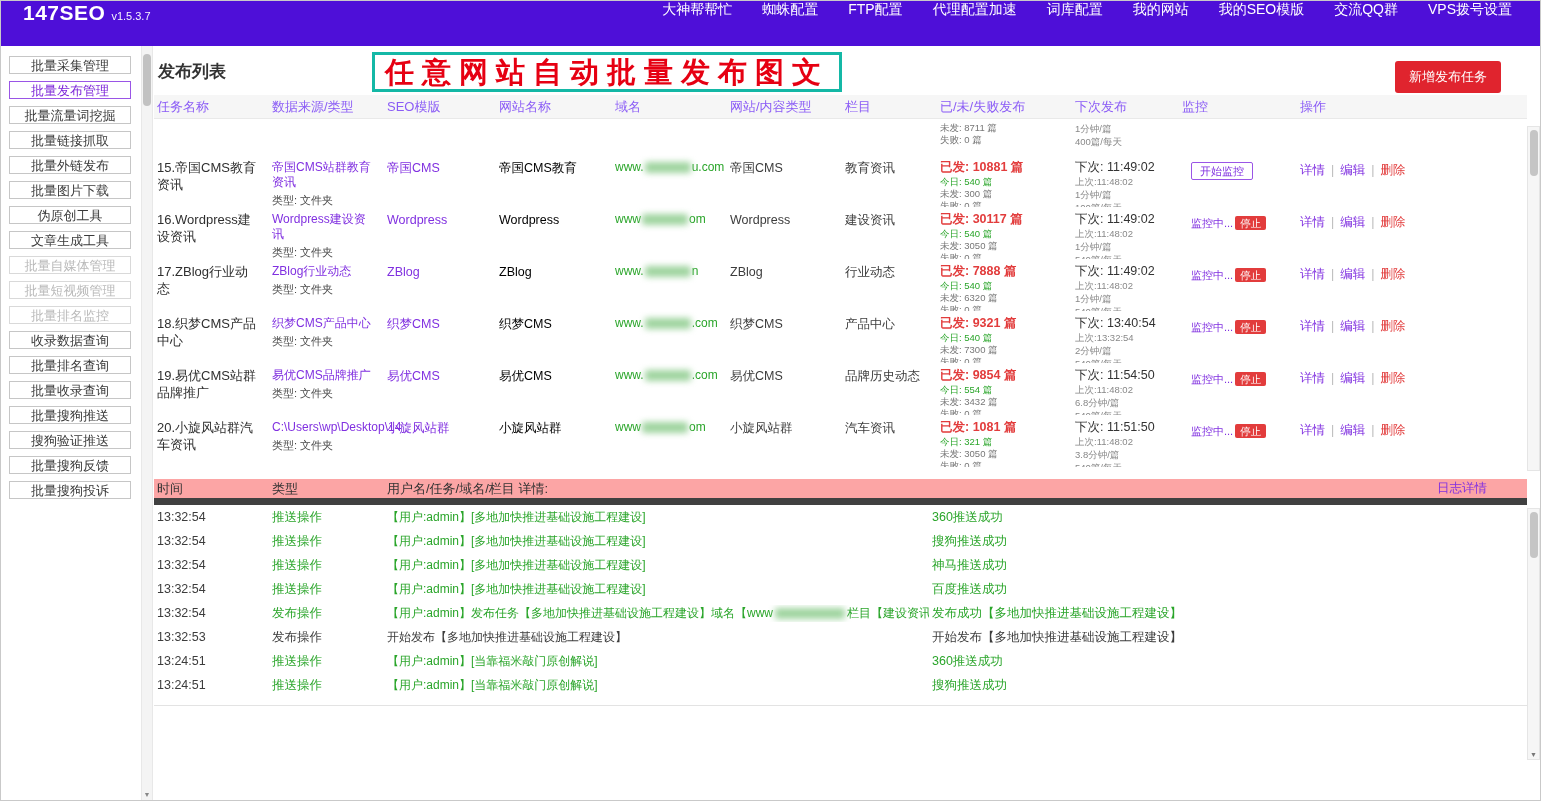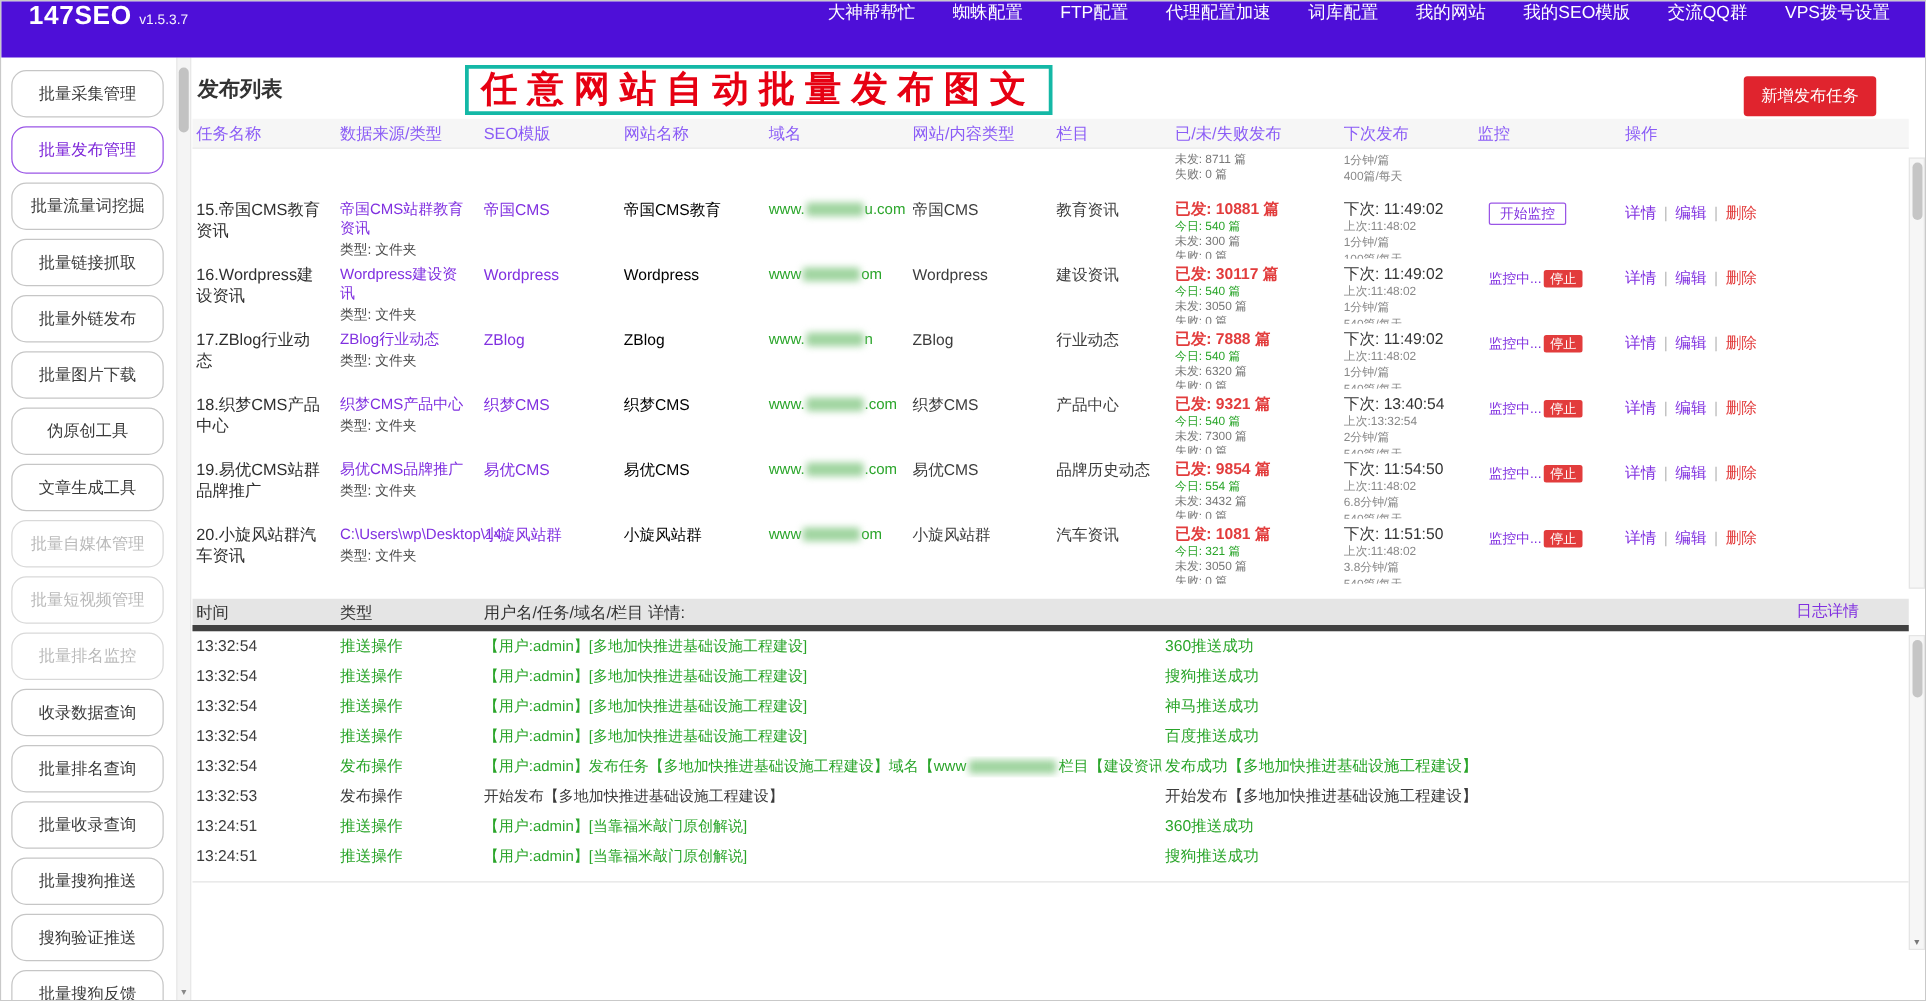--- a/index.html
+++ b/index.html
@@ -13,21 +13,21 @@
   .brand-name{font-size:21px;font-weight:bold;letter-spacing:.5px}
   .brand-ver{font-size:11px;opacity:.95}
   .topnav{margin-left:auto;display:flex;gap:30px;align-items:center;padding-right:6px}
   .topnav-item{color:#fff;font-size:14px;cursor:pointer;white-space:nowrap}
 
   
   .page{position:absolute;left:0;top:45px;right:0;bottom:0;background:#fff}
 
   
   .sidebar{position:absolute;left:8px;top:10px;width:122px}
-  .side-btn{display:block;width:100%;height:38px;margin-bottom:7px;background:#fff;border:1px solid #c6c6c6;border-radius:12px;font-size:13px;color:#3a3a3a;cursor:pointer;font-family:inherit;white-space:nowrap}
+  .side-btn{display:block;width:100%;height:18px;margin-bottom:7px;background:#fff;border:1px solid #c6c6c6;border-radius:0;font-size:13px;color:#3a3a3a;cursor:pointer;font-family:inherit;white-space:nowrap}
   .side-btn.active{color:#7d26d9;border-color:#9a55e6}
   .side-btn.disabled{color:#b9b9b9;border-color:#d9d9d9}
   .side-scrollbar{position:absolute;left:140px;top:0;width:12px;bottom:0;background:#f4f4f4;border-left:1px solid #e8e8e8;border-right:1px solid #e8e8e8}
   .side-thumb{position:absolute;left:1px;top:8px;width:8px;height:52px;background:#c2c2c2;border-radius:4px}
   .side-arrow{position:absolute;bottom:2px;left:0;width:100%;text-align:center;font-size:7px;color:#888;cursor:pointer}
 
   
   .main{position:absolute;left:153px;top:0;right:13px;bottom:0;background:#fff}
   .main-header{position:relative;height:49px}
   .page-title{font-size:17px;font-weight:600;color:#333;padding:14px 0 0 4px}
@@ -57,21 +57,21 @@
   .mon-label{color:#8030e0;cursor:pointer}
   .td-monitor.start .mon-label{border:1px solid #9a55e6;padding:2px 8px;border-radius:2px;background:#fff}
   .stop-btn{background:#e23c3c;color:#fff;padding:1px 5px;border-radius:2px;margin-left:2px;cursor:pointer;font-size:10.5px}
   .td-actions{font-size:12.5px;white-space:nowrap;padding-top:2px}
   .act-link{color:#8030e0;cursor:pointer}
   .act-del{color:#e23c3c;cursor:pointer}
   .sep{color:#bbb;margin:0 6px}
 
   
   .log-section{margin-top:12px}
-  .log-header{display:grid;grid-template-columns:115px 115px 1fr auto;background:#e5e5e5;height:26px;align-items:center;border-bottom:5px solid #404040}
+  .log-header{display:grid;grid-template-columns:115px 115px 1fr auto;background:#fca5a5;height:26px;align-items:center;border-bottom:7px solid #404040}
   .lh{font-size:13px;color:#333;padding-left:3px;white-space:nowrap}
   .log-link{color:#8030e0;font-size:12.5px;padding-right:40px;cursor:pointer;white-space:nowrap}
   .log-body{border-bottom:1px solid #e3e3e3;padding-bottom:8px}
   .lrow{display:grid;grid-template-columns:115px 115px 545px 1fr;height:24px;align-items:center}
   .ltime{font-size:12.5px;color:#3c3c3c;padding-left:3px}
   .ltype{font-size:12.5px;padding-left:3px}
   .ldetail{font-size:12px;padding-left:3px;white-space:nowrap;overflow:hidden}
   .lstatus{font-size:12.5px;padding-left:3px;white-space:nowrap;overflow:hidden}
   .lrow.green .ltype,.lrow.green .ldetail,.lrow.green .lstatus{color:#2aa52a}
   .lrow.dark .ltype,.lrow.dark .ldetail,.lrow.dark .lstatus{color:#3c3c3c}

